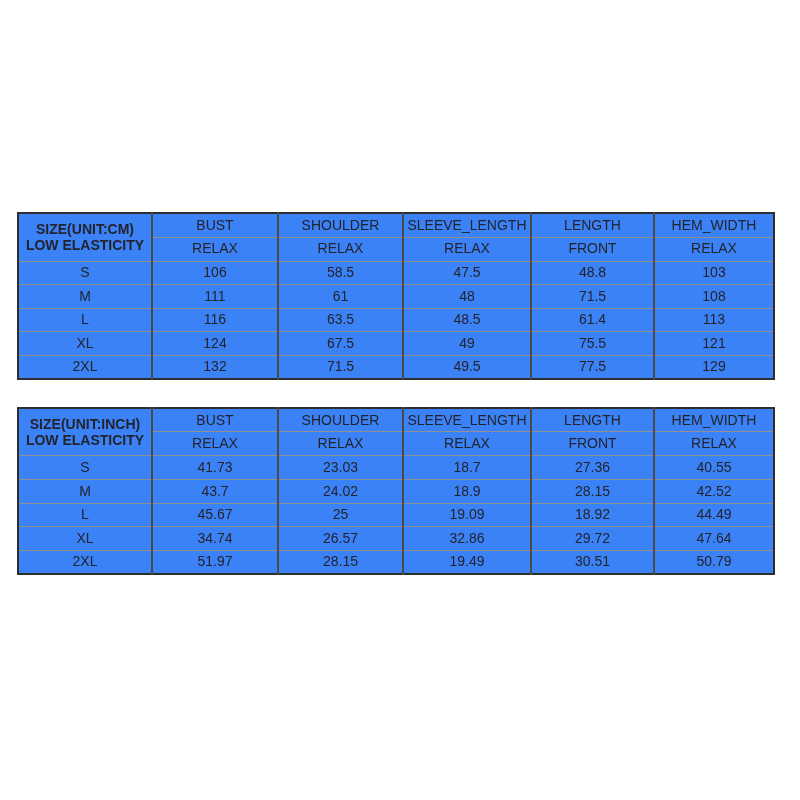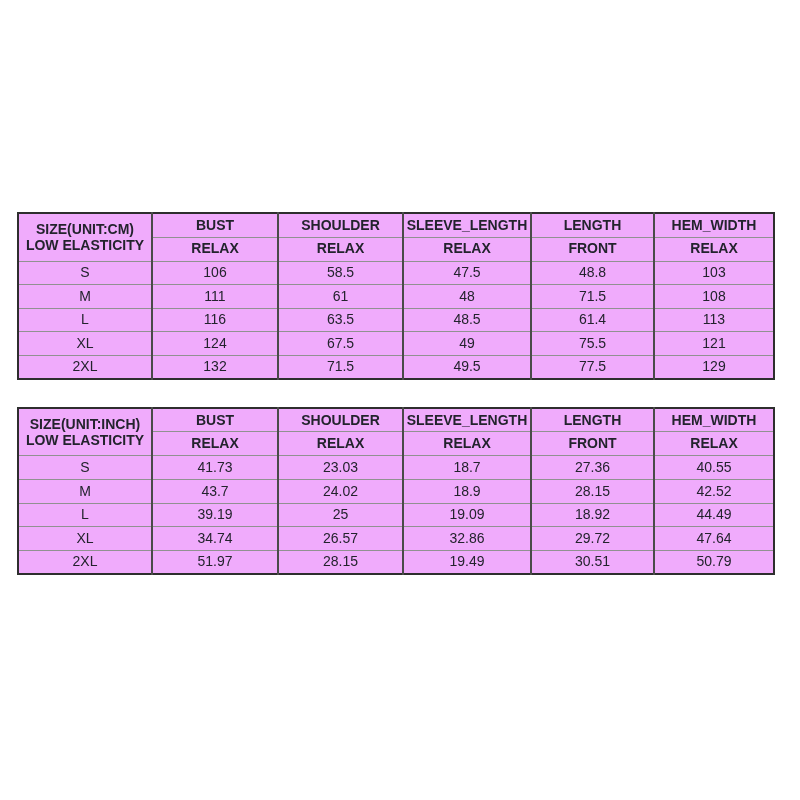--- a/index.html
+++ b/index.html
@@ -3,34 +3,34 @@
 <meta charset="utf-8">
 <style>
   html,body{margin:0;padding:0;}
   body{
     width:800px;height:800px;background:#ffffff;position:relative;
     font-family:"Liberation Sans", sans-serif;color:#23232d;
   }
   .chart-wrap{position:absolute;left:17px;top:212px;width:756px;}
   table{
     border-collapse:collapse;table-layout:fixed;width:756px;
-    border:2px solid #2e2e2e;background:#f0abfc;
+    border:2px solid #2e2e2e;background:#3b82f6;
   }
   table + table{margin-top:27px;}
   td{
     text-align:center;vertical-align:middle;padding:0;
     font-size:14px;line-height:1.1;white-space:nowrap;overflow:hidden;
     border-right:2px solid #4a4a4a;
     border-bottom:1px solid #919191;
   }
   td:last-child{border-right:none;}
   tr:last-child td{border-bottom:none;}
   tr.hr{height:24px;}
   tr.dr{height:23.6px;}
-  .bold{font-weight:bold;}
+  .bold{font-weight:normal;}
   .corner div{font-weight:bold;font-size:14px;line-height:16px;}
 </style>
 </head>
 <body>
 
 <div class="chart-wrap">
 
   <table>
     <colgroup>
       <col style="width:134px">
@@ -141,21 +141,21 @@
       <tr class="dr">
         <td>M</td>
         <td>43.7</td>
         <td>24.02</td>
         <td>18.9</td>
         <td>28.15</td>
         <td>42.52</td>
       </tr>
       <tr class="dr">
         <td>L</td>
-        <td>39.19</td>
+        <td>45.67</td>
         <td>25</td>
         <td>19.09</td>
         <td>18.92</td>
         <td>44.49</td>
       </tr>
       <tr class="dr">
         <td>XL</td>
         <td>34.74</td>
         <td>26.57</td>
         <td>32.86</td>

